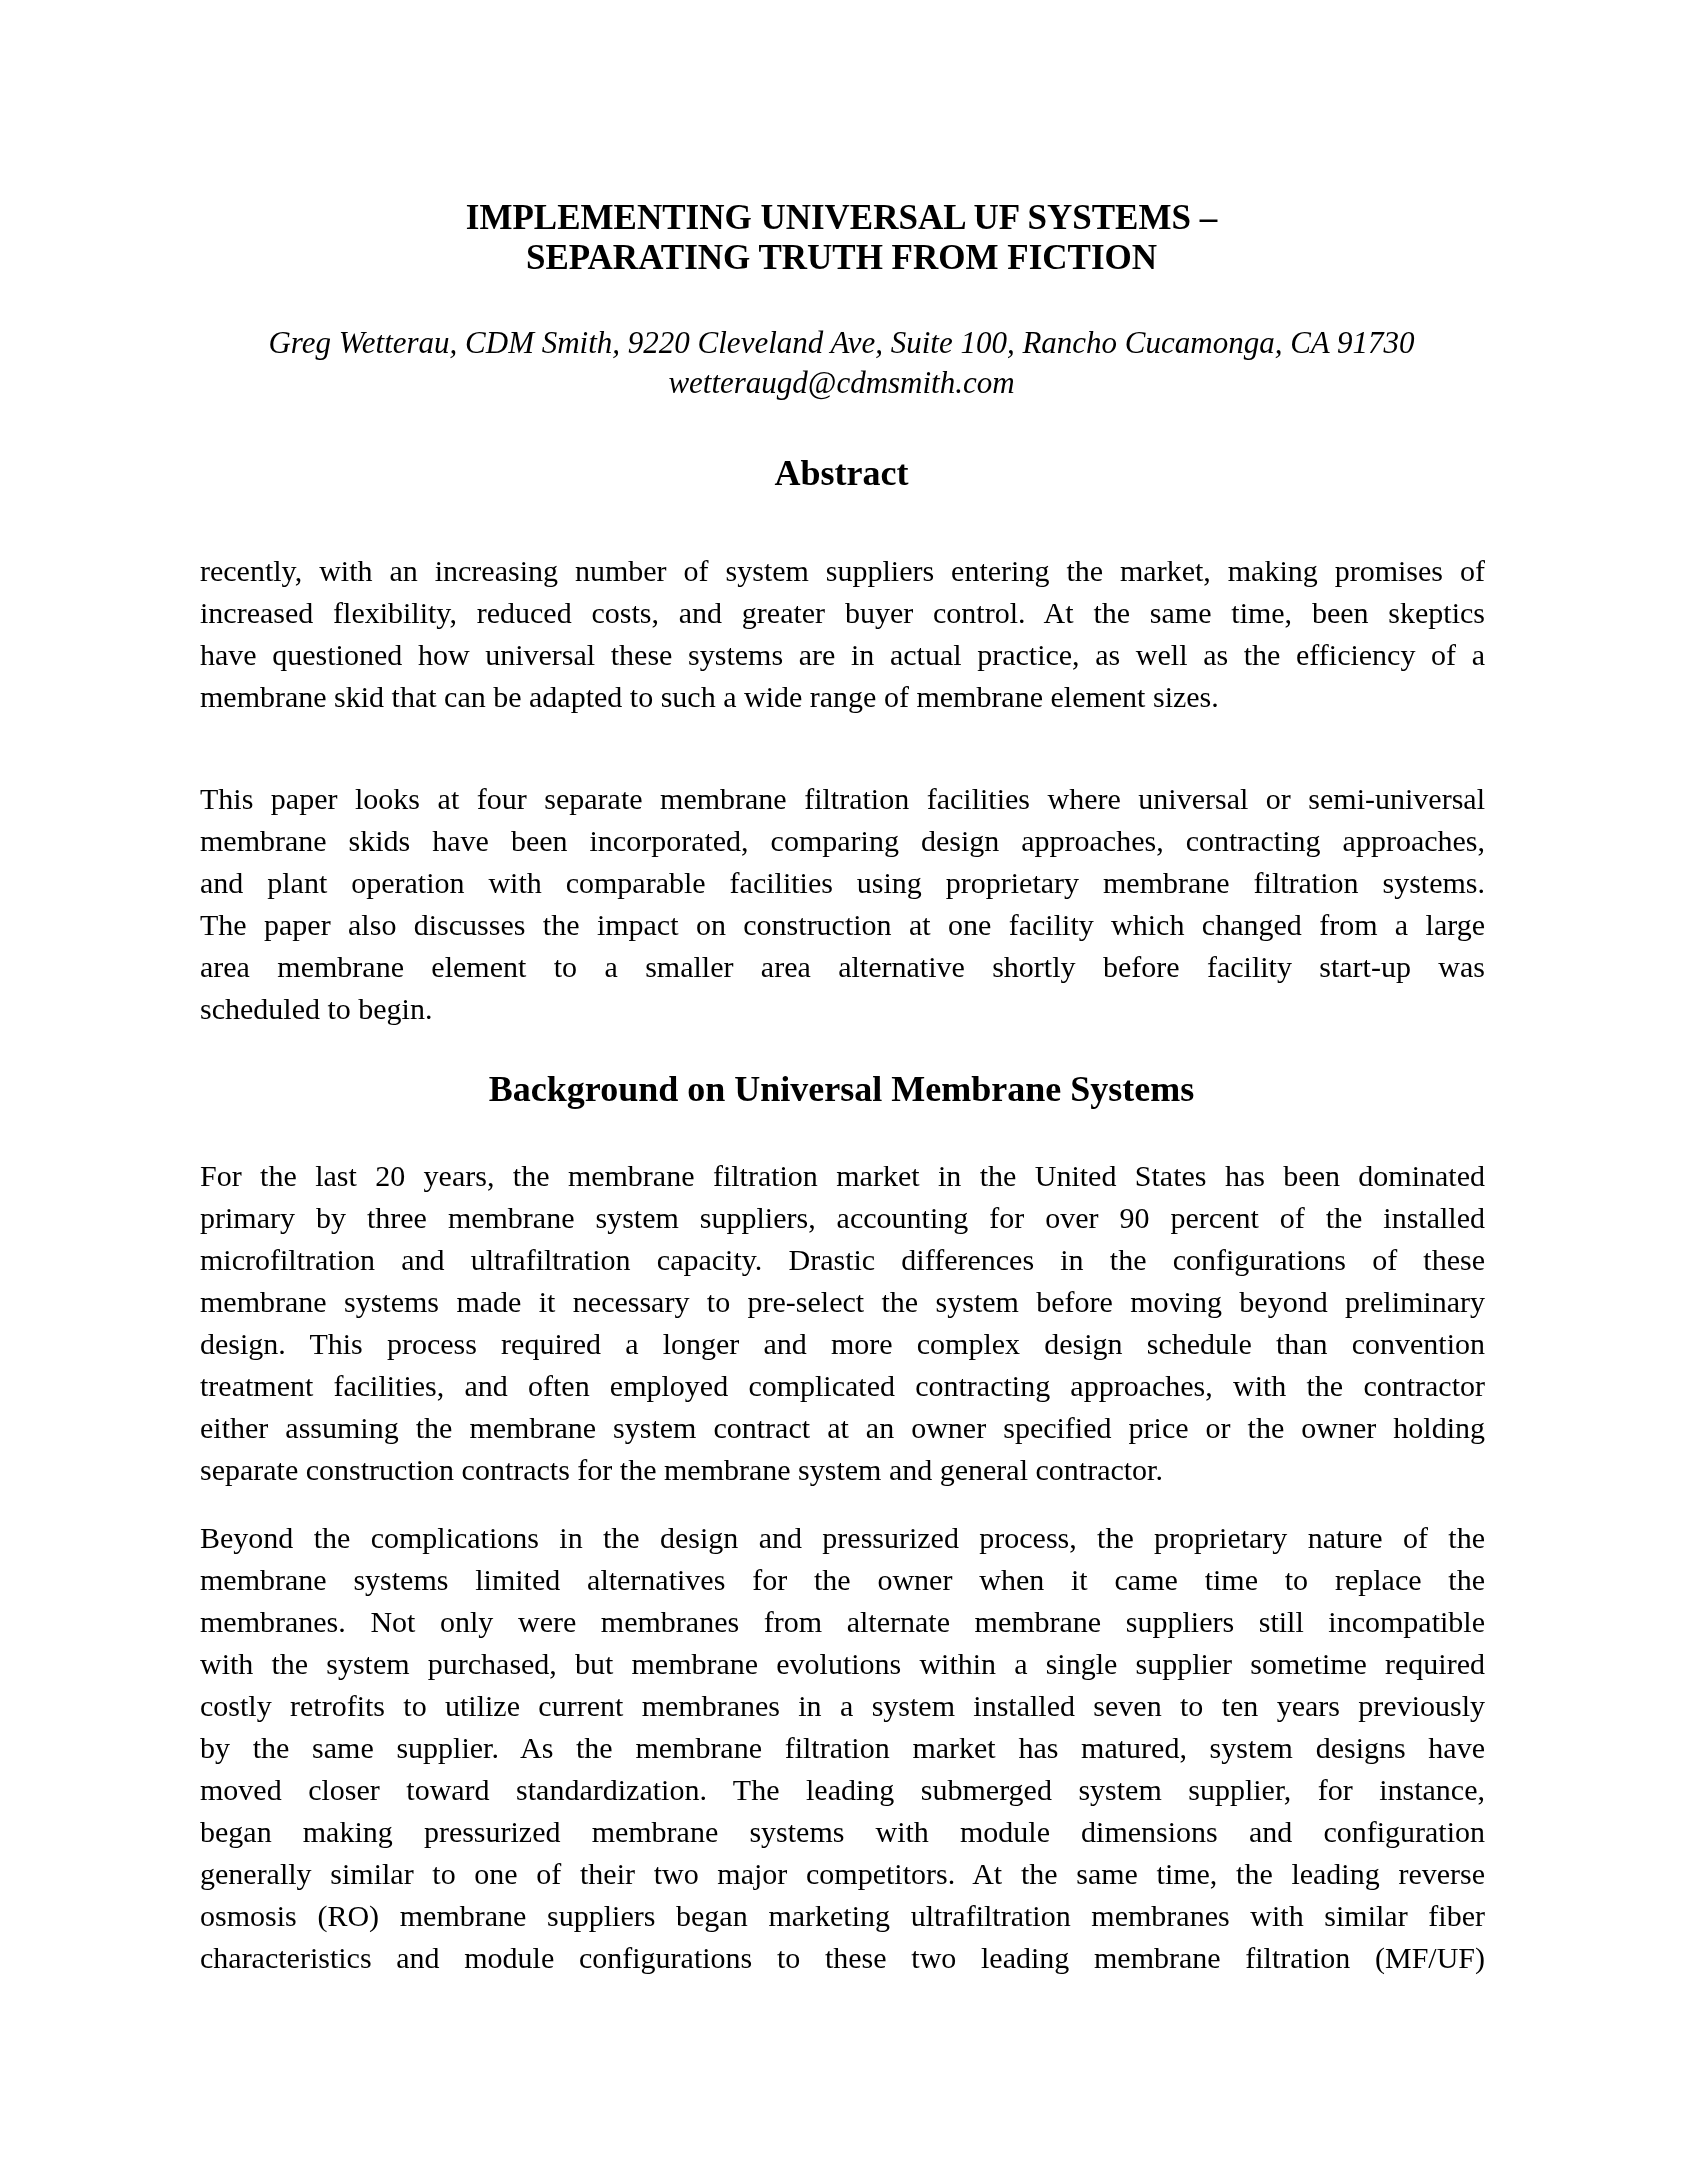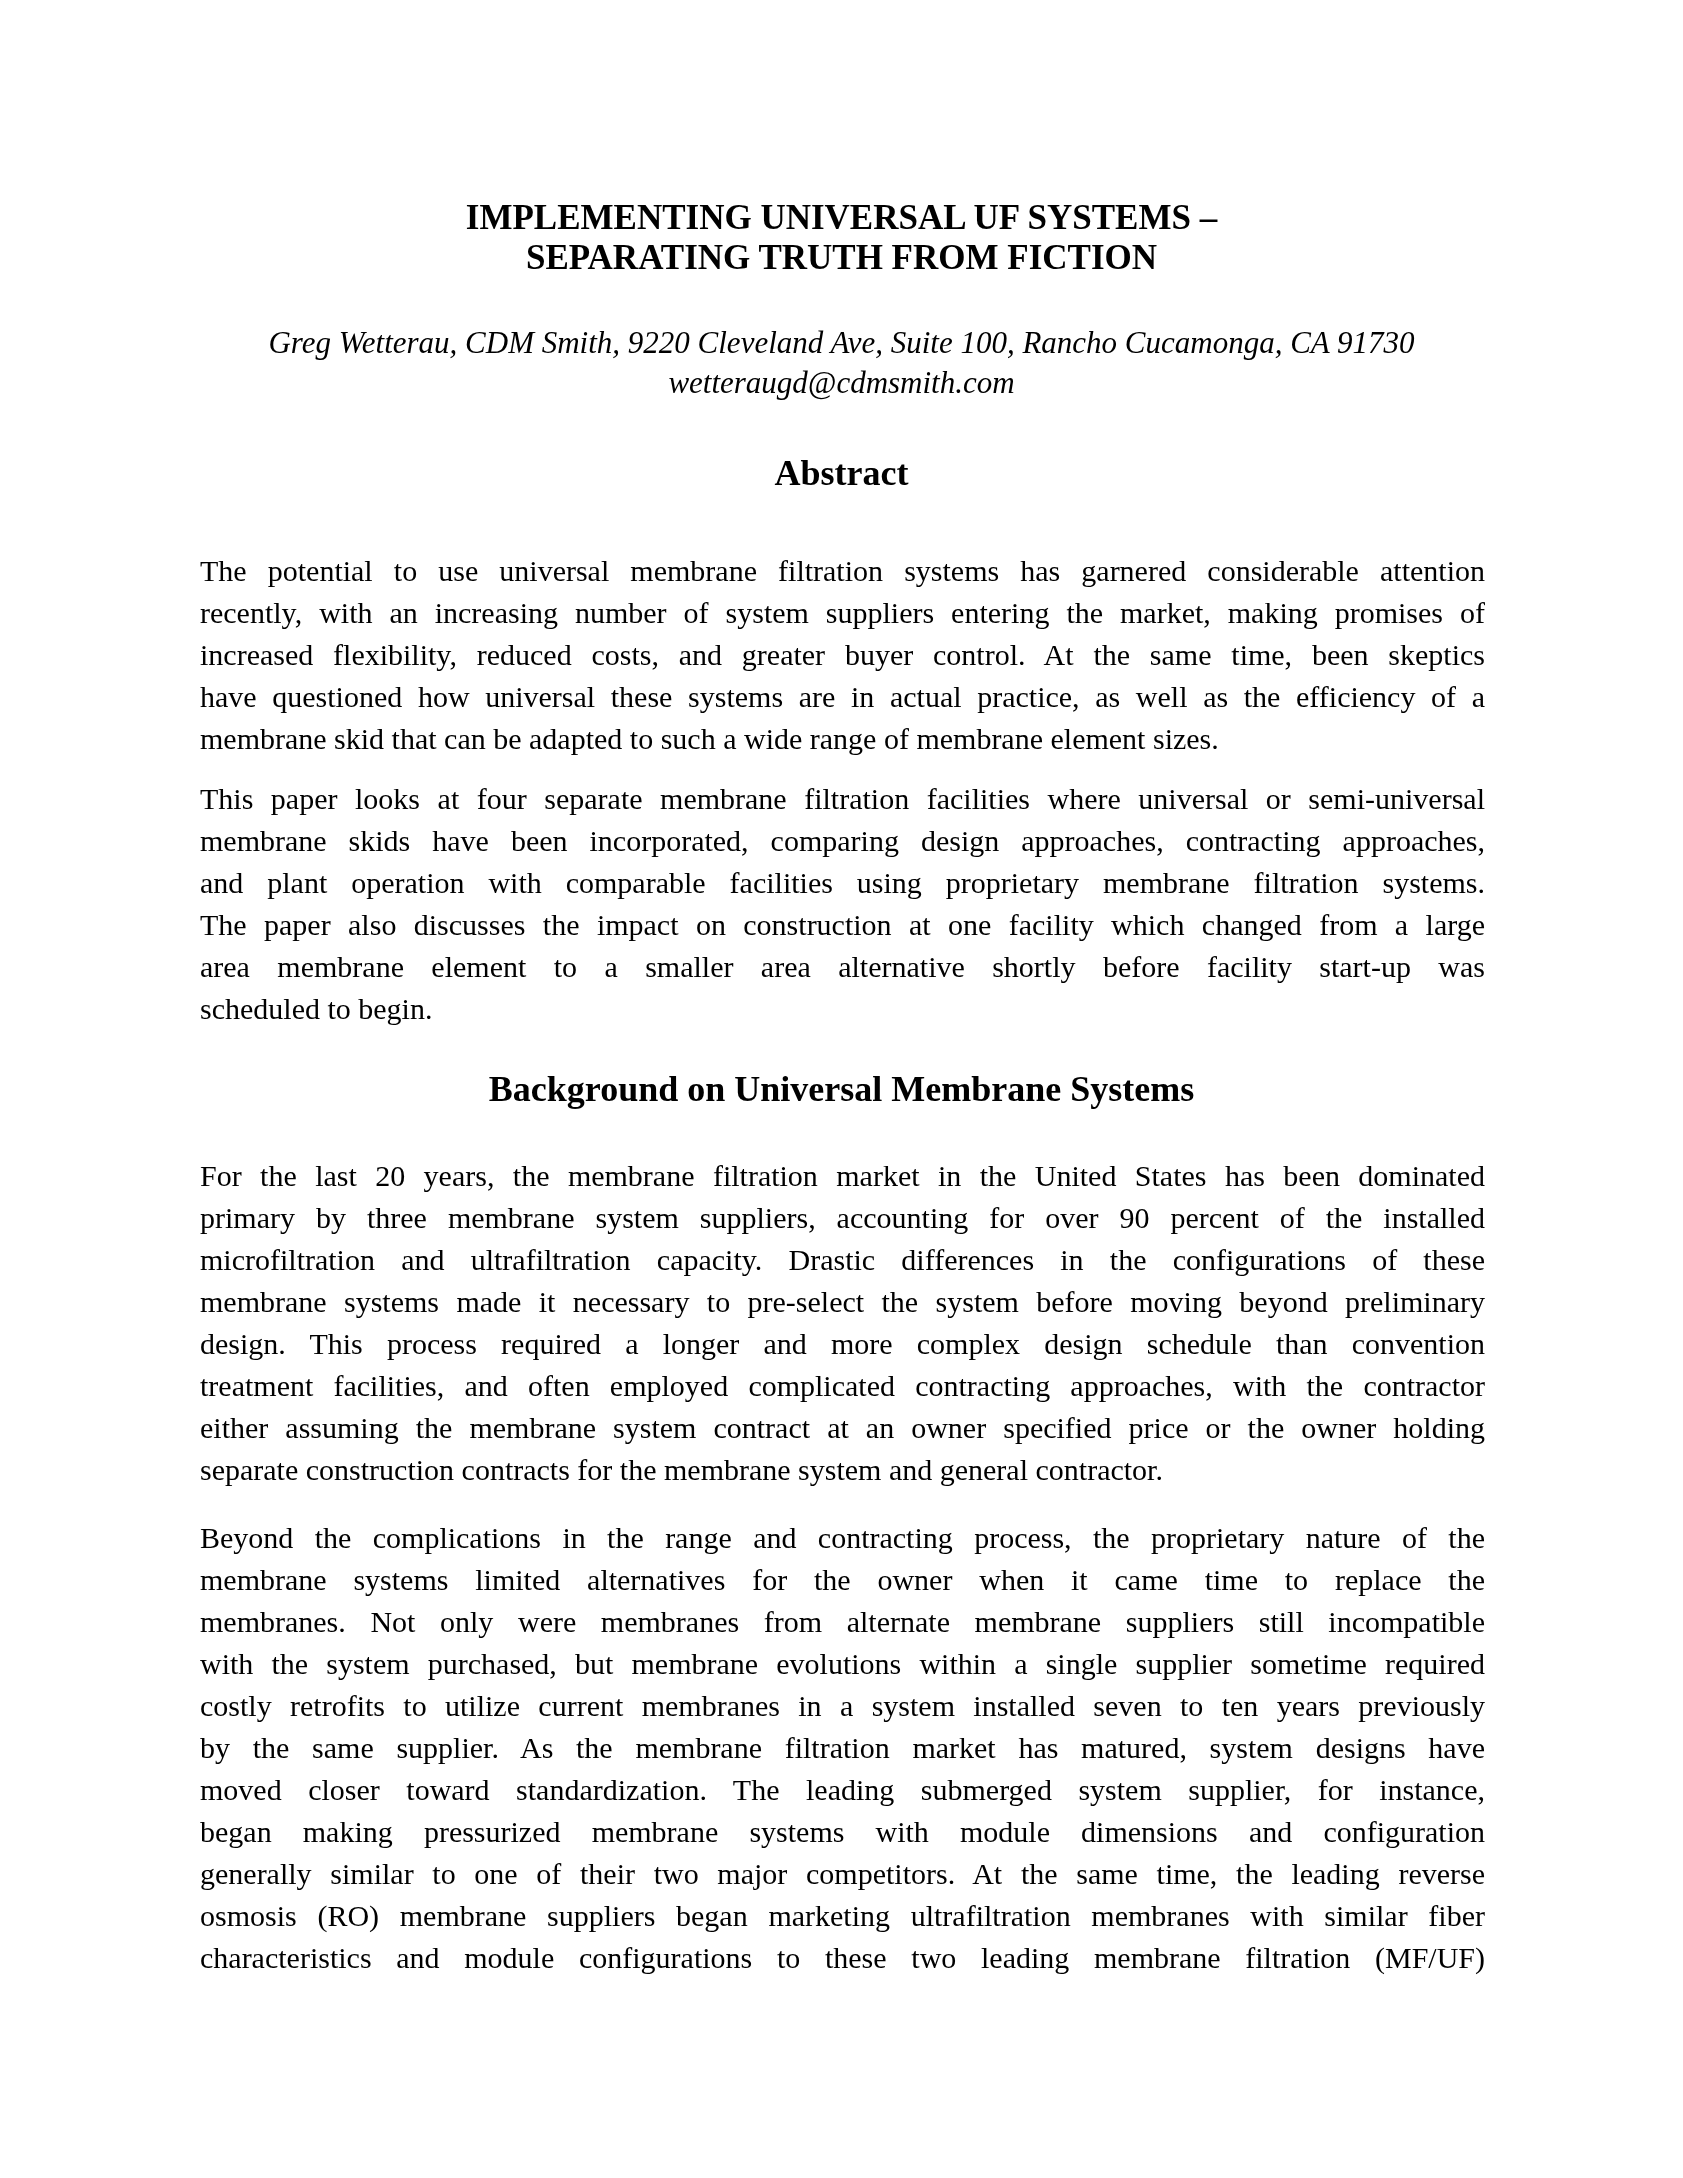--- a/index.html
+++ b/index.html
@@ -87,21 +87,20 @@
   </h1>
 
   <div class="author">
     <span>Greg Wetterau, CDM Smith, 9220 Cleveland Ave, Suite 100, Rancho Cucamonga, CA 91730</span>
     <span>wetteraugd@cdmsmith.com</span>
   </div>
 
   <h2 class="h2" style="top:452px;">Abstract</h2>
 
   <p class="para" style="top:550px;">
-    <span class="ln" style="display: block; white-space: normal; text-align: justify; text-align-last: justify;">The potential to use universal membrane filtration systems has garnered considerable attention</span>
     <span class="ln" style="display: block; white-space: normal; text-align: justify; text-align-last: justify;">recently, with an increasing number of system suppliers entering the market, making promises of</span>
     <span class="ln" style="display: block; white-space: normal; text-align: justify; text-align-last: justify;">increased flexibility, reduced costs, and greater buyer control. At the same time, been skeptics</span>
     <span class="ln" style="display: block; white-space: normal; text-align: justify; text-align-last: justify;">have questioned how universal these systems are in actual practice, as well as the efficiency of a</span>
     <span class="ln last">membrane skid that can be adapted to such a wide range of membrane element sizes.</span>
   </p>
 
   <p class="para" style="top:778px;">
     <span class="ln" style="display: block; white-space: normal; text-align: justify; text-align-last: justify;">This paper looks at four separate membrane filtration facilities where universal or semi-universal</span>
     <span class="ln" style="display: block; white-space: normal; text-align: justify; text-align-last: justify;">membrane skids have been incorporated, comparing design approaches, contracting approaches,</span>
     <span class="ln" style="display: block; white-space: normal; text-align: justify; text-align-last: justify;">and plant operation with comparable facilities using proprietary membrane filtration systems.</span>
@@ -117,21 +116,21 @@
     <span class="ln" style="display: block; white-space: normal; text-align: justify; text-align-last: justify;">primary by three membrane system suppliers, accounting for over 90 percent of the installed</span>
     <span class="ln" style="display: block; white-space: normal; text-align: justify; text-align-last: justify;">microfiltration and ultrafiltration capacity. Drastic differences in the configurations of these</span>
     <span class="ln" style="display: block; white-space: normal; text-align: justify; text-align-last: justify;">membrane systems made it necessary to pre-select the system before moving beyond preliminary</span>
     <span class="ln" style="display: block; white-space: normal; text-align: justify; text-align-last: justify;">design. This process required a longer and more complex design schedule than convention</span>
     <span class="ln" style="display: block; white-space: normal; text-align: justify; text-align-last: justify;">treatment facilities, and often employed complicated contracting approaches, with the contractor</span>
     <span class="ln" style="display: block; white-space: normal; text-align: justify; text-align-last: justify;">either assuming the membrane system contract at an owner specified price or the owner holding</span>
     <span class="ln last">separate construction contracts for the membrane system and general contractor.</span>
   </p>
 
   <p class="para" style="top:1517px;">
-    <span class="ln" style="display: block; white-space: normal; text-align: justify; text-align-last: justify;">Beyond the complications in the range and contracting process, the proprietary nature of the</span>
+    <span class="ln" style="display: block; white-space: normal; text-align: justify; text-align-last: justify;">Beyond the complications in the design and pressurized process, the proprietary nature of the</span>
     <span class="ln" style="display: block; white-space: normal; text-align: justify; text-align-last: justify;">membrane systems limited alternatives for the owner when it came time to replace the</span>
     <span class="ln" style="display: block; white-space: normal; text-align: justify; text-align-last: justify;">membranes. Not only were membranes from alternate membrane suppliers still incompatible</span>
     <span class="ln" style="display: block; white-space: normal; text-align: justify; text-align-last: justify;">with the system purchased, but membrane evolutions within a single supplier sometime required</span>
     <span class="ln" style="display: block; white-space: normal; text-align: justify; text-align-last: justify;">costly retrofits to utilize current membranes in a system installed seven to ten years previously</span>
     <span class="ln" style="display: block; white-space: normal; text-align: justify; text-align-last: justify;">by the same supplier. As the membrane filtration market has matured, system designs have</span>
     <span class="ln" style="display: block; white-space: normal; text-align: justify; text-align-last: justify;">moved closer toward standardization. The leading submerged system supplier, for instance,</span>
     <span class="ln" style="display: block; white-space: normal; text-align: justify; text-align-last: justify;">began making pressurized membrane systems with module dimensions and configuration</span>
     <span class="ln" style="display: block; white-space: normal; text-align: justify; text-align-last: justify;">generally similar to one of their two major competitors. At the same time, the leading reverse</span>
     <span class="ln" style="display: block; white-space: normal; text-align: justify; text-align-last: justify;">osmosis (RO) membrane suppliers began marketing ultrafiltration membranes with similar fiber</span>
     <span class="ln" style="display: block; white-space: normal; text-align: justify; text-align-last: justify;">characteristics and module configurations to these two leading membrane filtration (MF/UF)</span>

